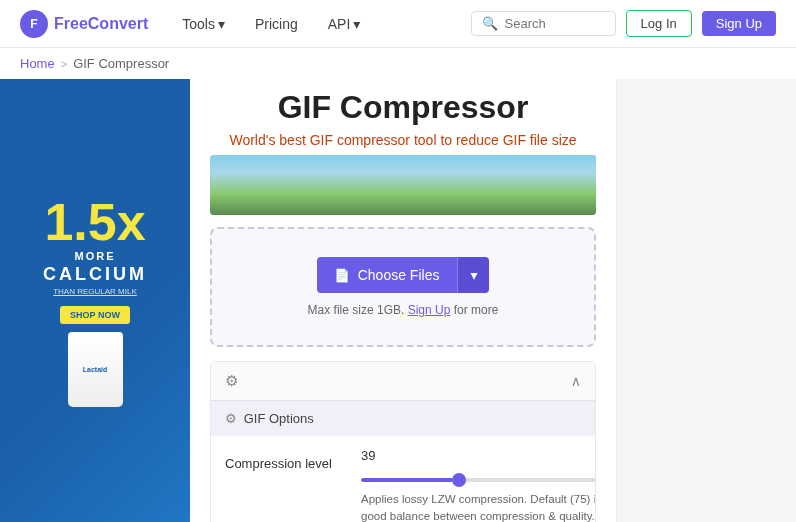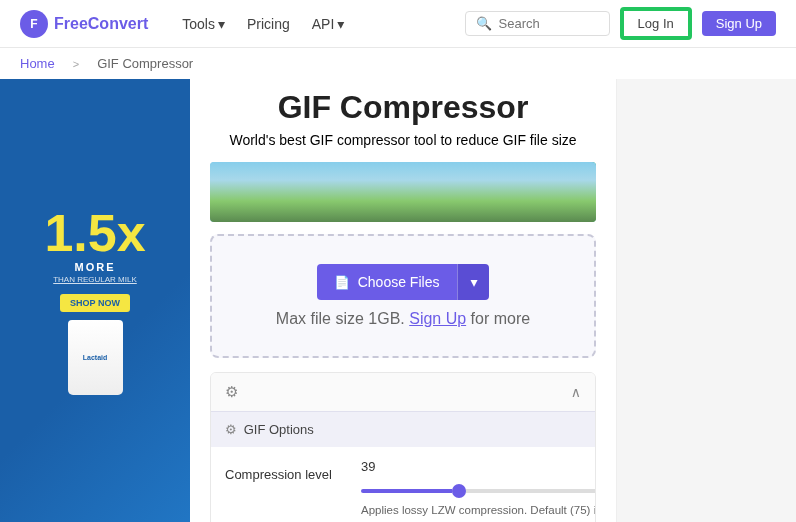--- a/index.html
+++ b/index.html
@@ -4,56 +4,56 @@
   <style>
     * { margin: 0; padding: 0; box-sizing: border-box; }
     body { font-family: -apple-system, BlinkMacSystemFont, 'Segoe UI', Arial, sans-serif; font-size: 14px; color: #333; background: #fff; width: 796px; height: 522px; overflow: hidden; }
 
     
     .header { display: flex; align-items: center; justify-content: space-between; padding: 0 20px; height: 48px; border-bottom: 1px solid #e8e8e8; }
     .header-left { display: flex; align-items: center; gap: 24px; }
     .logo { display: flex; align-items: center; gap: 6px; }
     .logo-icon { width: 28px; height: 28px; background: #6b5ce7; border-radius: 50%; display: flex; align-items: center; justify-content: center; color: white; font-size: 12px; font-weight: bold; }
     .logo-text { font-size: 16px; font-weight: 600; color: #6b5ce7; }
-    .nav { display: flex; align-items: center; gap: 2px; }
+    .nav { display: flex; align-items: center; gap: 10px; }
     .nav-item { padding: 6px 10px; font-size: 14px; color: #444; cursor: pointer; display: flex; align-items: center; gap: 3px; }
     .header-right { display: flex; align-items: center; gap: 10px; }
     .search-box { display: flex; align-items: center; border: 1px solid #ddd; border-radius: 4px; padding: 4px 10px; gap: 6px; }
     .search-box input { border: none; outline: none; font-size: 13px; width: 100px; color: #aaa; }
-    .btn-login { padding: 5px 14px; font-size: 13px; color: #444; border: 4px solid #22c55e; border-radius: 4px; background: white; cursor: pointer; }
+    .btn-login { padding: 5px 14px; font-size: 13px; color: #444; border: 1px solid #22c55e; border-radius: 4px; background: white; cursor: pointer; }
     .btn-signup { padding: 5px 14px; font-size: 13px; color: white; background: #6b5ce7; border: none; border-radius: 4px; cursor: pointer; }
 
     
-    .breadcrumb { padding: 8px 20px; display: flex; align-items: center; gap: 18px; font-size: 13px; color: #666; }
+    .breadcrumb { padding: 8px 20px; display: flex; align-items: center; gap: 6px; font-size: 13px; color: #666; }
     .breadcrumb a { color: #6b5ce7; text-decoration: none; }
     .breadcrumb-sep { color: #aaa; font-size: 11px; }
 
     
     .main { display: flex; width: 796px; height: calc(522px - 48px - 30px); }
 
     
     .left-ad { width: 190px; flex-shrink: 0; overflow: hidden; }
     .left-ad-img { width: 100%; height: 100%; background: linear-gradient(135deg, #1a5fa8 0%, #1a5fa8 60%, #2176c4 100%); display: flex; flex-direction: column; align-items: center; justify-content: center; padding: 16px; color: white; position: relative; overflow: hidden; }
     .ad-button { margin-top: 12px; background: #f5e642; color: #1a5fa8; font-size: 10px; font-weight: bold; padding: 4px 12px; border-radius: 3px; cursor: pointer; }
 
     
     .content { flex: 1; padding: 10px 20px; overflow-y: auto; }
     .page-title { text-align: center; font-size: 32px; font-weight: 700; color: #222; margin-bottom: 6px; }
-    .page-subtitle { text-align: center; font-size: 14px; color: #000000; margin-bottom: 14px; }
+    .page-subtitle { text-align: center; font-size: 14px; color: #c2410c; margin-bottom: 7px; }
 
     
     .banner-ad { width: 100%; height: 60px; background: linear-gradient(90deg, #87ceeb 0%, #b0d8e8 40%, #90c8d8 60%, #4db88c 80%, #3aa870 100%); border-radius: 4px; margin-bottom: 12px; overflow: hidden; display: flex; align-items: flex-end; }
     .banner-palms { width: 100%; height: 100%; background: linear-gradient(180deg, #87ceeb 0%, #b8e0f0 50%, #90b870 80%, #5a8a50 100%); position: relative; }
 
     
     .upload-box { border: 2px dashed #c8c8d8; border-radius: 8px; padding: 28px 20px; text-align: center; background: #f8f8fc; margin-bottom: 14px; }
     .upload-buttons { display: flex; align-items: center; justify-content: center; gap: 0; margin-bottom: 10px; }
     .btn-choose { background: #6b5ce7; color: white; border: none; border-radius: 4px 0 0 4px; padding: 10px 18px; font-size: 14px; cursor: pointer; display: flex; align-items: center; gap: 7px; }
     .btn-choose-arrow { background: #5a4dd4; color: white; border: none; border-radius: 0 4px 4px 0; padding: 10px 12px; font-size: 14px; cursor: pointer; border-left: 1px solid rgba(255,255,255,0.3); }
-    .upload-info { font-size: 16px; color: #666; }
+    .upload-info { font-size: 12px; color: #666; }
     .upload-info a { color: #6b5ce7; }
 
     
     .right-ad { width: 180px; flex-shrink: 0; background: #f5f5f5; border-left: 1px solid #eee; }
 
     
     .advanced-section { border: 1px solid #e8e8e8; border-radius: 6px; overflow: hidden; }
     .advanced-header { display: flex; align-items: center; justify-content: space-between; padding: 10px 14px; background: #fafafa; cursor: pointer; }
     .advanced-header-left { display: flex; align-items: center; gap: 7px; font-size: 13px; font-weight: 500; color: #444; }
     .gear-icon { color: #888; font-size: 15px; }
@@ -110,20 +110,21 @@
   <span class="breadcrumb-sep">&gt;</span>
   <span>GIF Compressor</span>
 </div>
 
 <div class="main">
 
   <div class="left-ad">
     <div class="left-ad-img">
       <div style="font-size:52px; font-weight:900; color:#f5e642; line-height:1;">1.5x</div>
       <div style="font-size:11px; font-weight:600; color:white; letter-spacing:2px; margin-top:2px;">MORE</div>
+      <div style="font-size:18px; font-weight:900; color:white; letter-spacing:3px; margin-top:2px;">CALCIUM</div>
       <div style="font-size:8px; color:rgba(255,255,255,0.8); text-align:center; margin-top:2px;text-decoration:underline;">THAN REGULAR MILK</div>
       <button class="ad-button" style="margin-top:10px; background:#f5e642; color:#1a5fa8; font-size:9px; font-weight:bold; padding:4px 10px; border-radius:3px; border:none; cursor:pointer;">SHOP NOW</button>
       <div style="width:55px; height:75px; background:linear-gradient(180deg,#fff 0%,#eee 100%); border-radius:4px 4px 5px 5px; margin-top:8px; display:flex; align-items:center; justify-content:center; font-size:7px; color:#1a5fa8; font-weight:bold; text-align:center; padding:4px;">Lactaid</div>
     </div>
   </div>
 
   <div class="content">
     <h1 class="page-title">GIF Compressor</h1>
     <p class="page-subtitle">World's best GIF compressor tool to reduce GIF file size</p>
 

